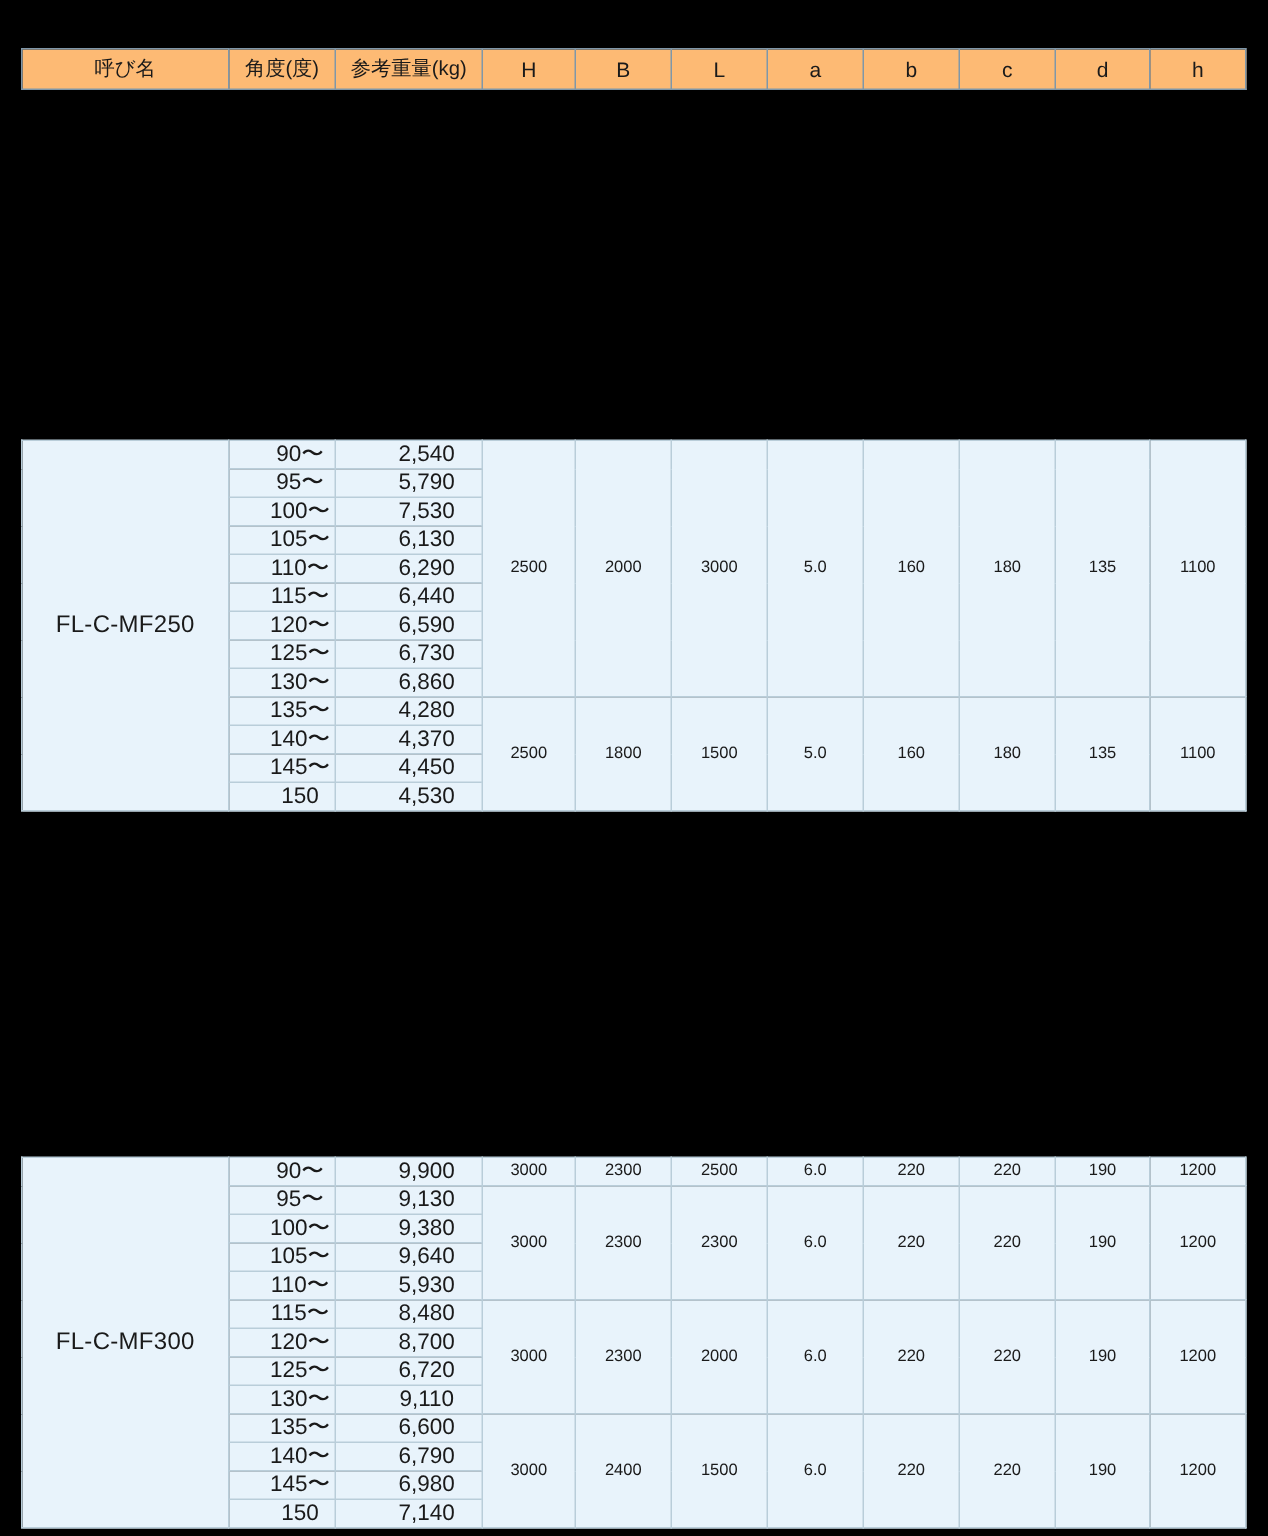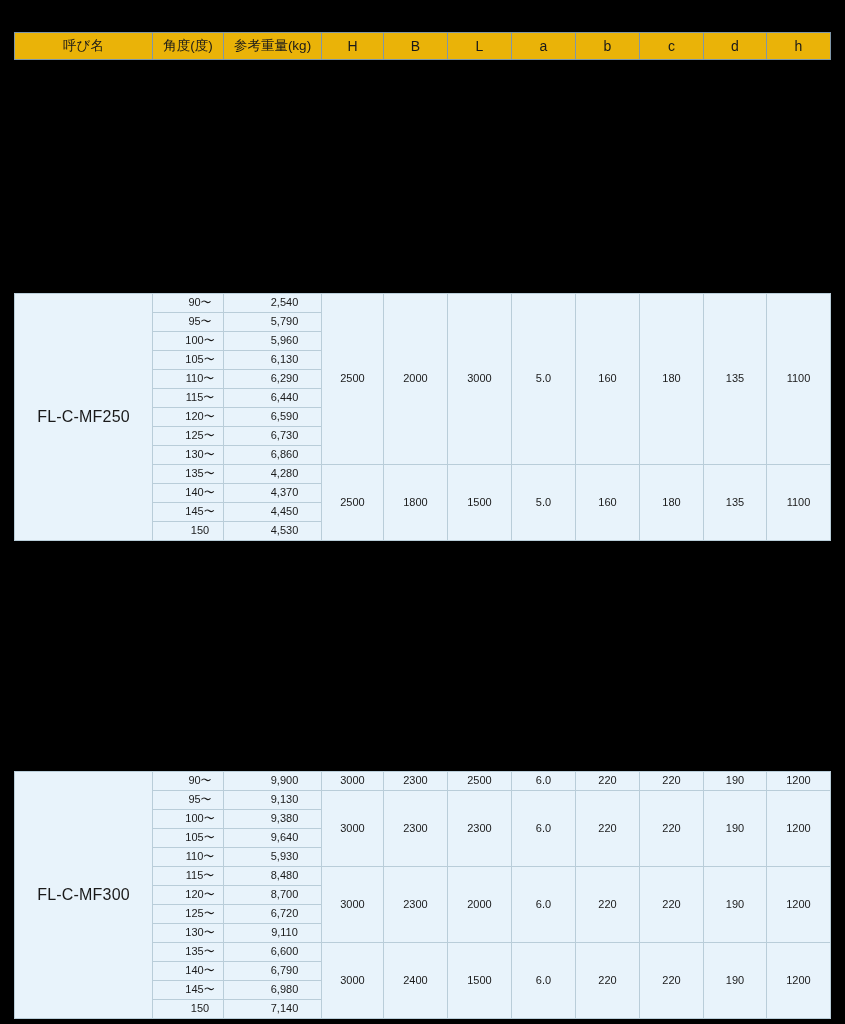--- a/index.html
+++ b/index.html
@@ -34,21 +34,21 @@
   }
 
   
   #header-table {
     left: 14px;
     top: 32px;
     width: 817px;
     border: 1px solid #5a6a76;
   }
   #header-table th {
-    background: #eab308;
+    background: #fdba74;
     height: 26px;
     font-size: 14px;
     border: 1px solid #7f97a9;
   }
   #header-table th.jp {
     font-size: 13.5px;
   }
 
   
   .body-table td {
@@ -59,21 +59,21 @@
   .body-table {
     border: 1px solid #4a5a66;
   }
   .body-table td.name-cell {
     font-size: 16px;
     letter-spacing: 0.2px;
   }
   .body-table td.angle-cell,
   .body-table td.weight-cell {
     height: 18px;
-    font-size: 11px;
+    font-size: 15px;
     padding-left: 24px;
   }
   .body-table td.dim-cell {
     font-size: 11px;
   }
 
   #table-mf250 {
     left: 14px;
     top: 293px;
     width: 817px;
@@ -145,21 +145,21 @@
         <td class="dim-cell" rowspan="9">180</td>
         <td class="dim-cell" rowspan="9">135</td>
         <td class="dim-cell" rowspan="9">1100</td>
       </tr>
       <tr>
         <td class="angle-cell">95〜</td>
         <td class="weight-cell">5,790</td>
       </tr>
       <tr>
         <td class="angle-cell">100〜</td>
-        <td class="weight-cell">5,960</td>
+        <td class="weight-cell">7,530</td>
       </tr>
       <tr>
         <td class="angle-cell">105〜</td>
         <td class="weight-cell">6,130</td>
       </tr>
       <tr>
         <td class="angle-cell">110〜</td>
         <td class="weight-cell">6,290</td>
       </tr>
       <tr>

